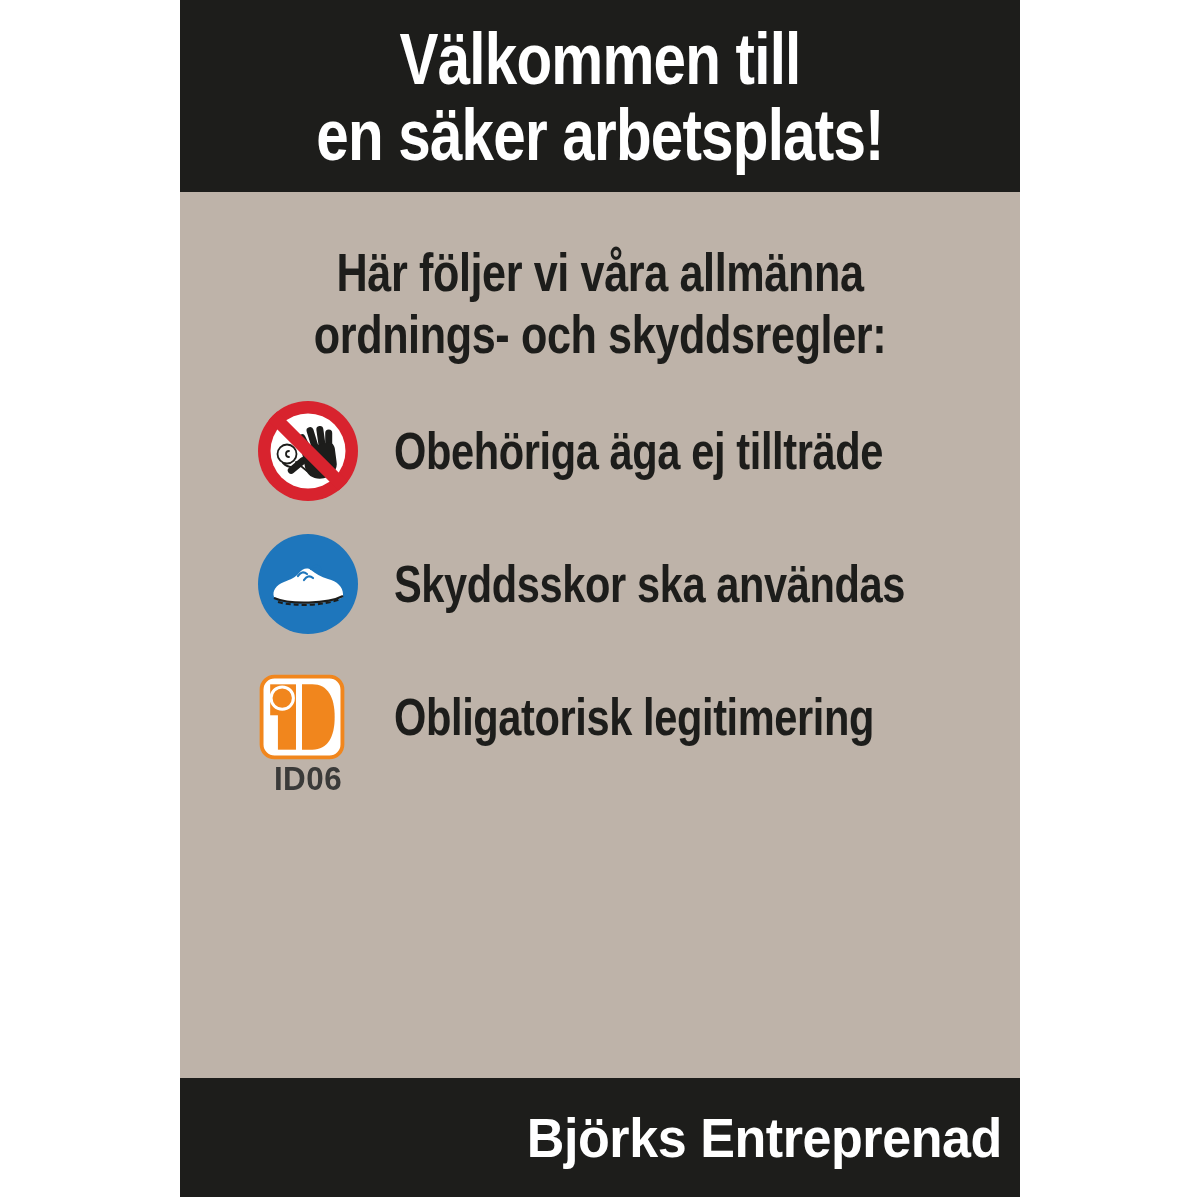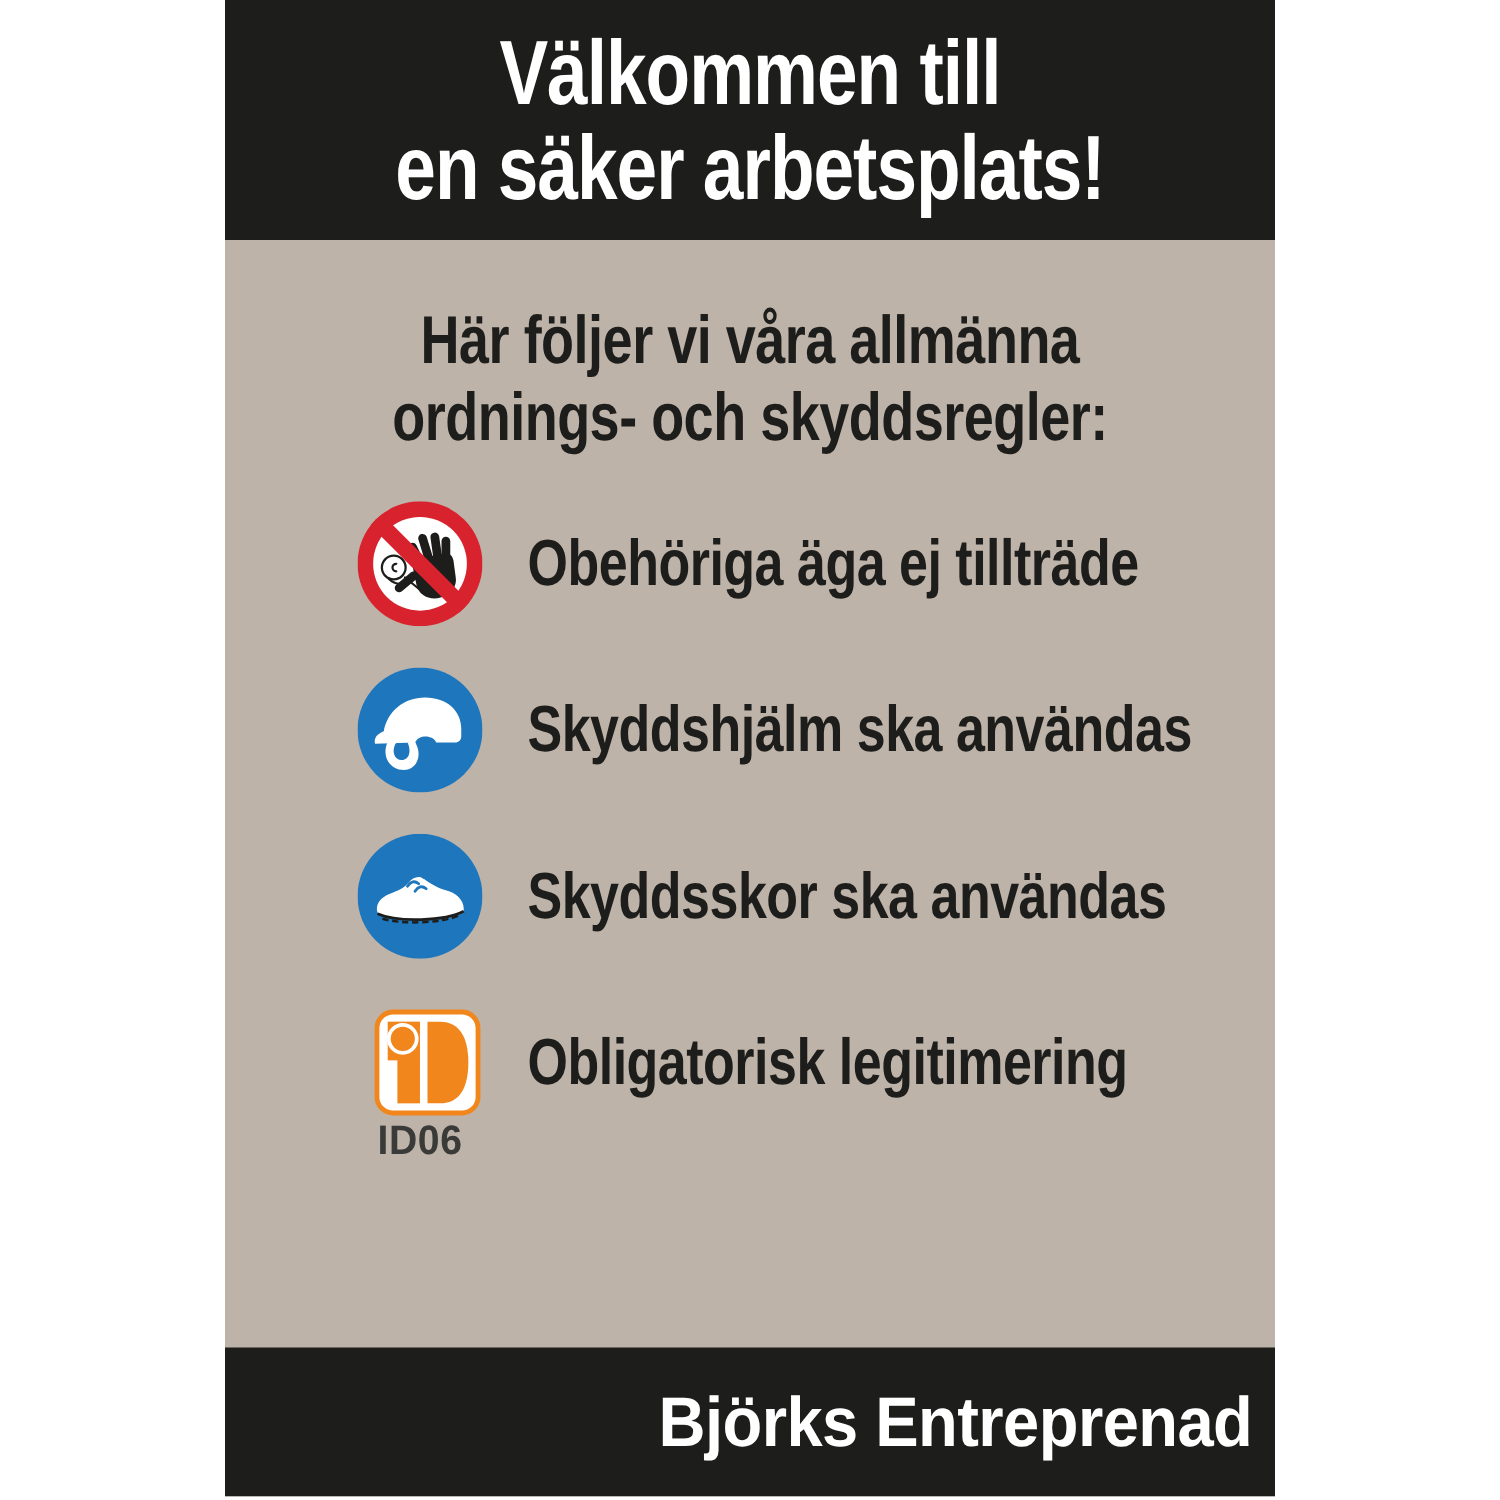--- a/index.html
+++ b/index.html
@@ -22,30 +22,30 @@
   .h-line{
     font-size:73px;font-weight:700;line-height:76px;text-align:center;
     transform:scaleX(0.80);white-space:nowrap;letter-spacing:-1px;
   }
   .body-area{position:absolute;top:192px;bottom:119px;left:0;right:0;overflow:hidden;}
   .intro{padding-top:49px;color:#1d1d1b;}
   .i-line{
     font-size:54px;font-weight:700;line-height:62px;text-align:center;
     transform:scaleX(0.80);white-space:nowrap;letter-spacing:-0.5px;
   }
-  .rules{position:absolute;top:192px;left:0;right:0;margin-left:28px;}
+  .rules{position:absolute;top:192px;left:0;right:0;}
   .rule{display:flex;align-items:center;height:133px;padding-left:78px;}
   .icon{width:100px;height:100px;flex:0 0 100px;position:relative;}
   .icon svg{display:block;}
   .rule-label{
     font-size:52px;font-weight:700;color:#1d1d1b;margin-left:36px;
     transform:scaleX(0.80);transform-origin:left center;
     white-space:nowrap;letter-spacing:-0.5px;
   }
-  .id06-wrap{display:flex;align-items:center;justify-content:flex-end;}
+  .id06-wrap{display:flex;align-items:center;justify-content:flex-start;}
   .id-caption{
     position:absolute;top:93px;left:0;width:100%;text-align:center;
     font-size:33px;font-weight:700;color:#3a3a39;letter-spacing:0.5px;
     transform:scaleX(0.95);
   }
   .band.bottom{
     bottom:0;height:119px;
     display:flex;align-items:center;justify-content:flex-end;
   }
   .f-text{
@@ -97,30 +97,20 @@
                 <path d="M45,50 C45,46 49,44 53,44 L72,44 C76,44 78,47 78,51 L77,64 C77,72 70,78 61,78 C52,78 45,72 45,64 Z"></path>
               </g>
               <g clip-path="url(#pclip)">
                 <rect x="-2" y="43.5" width="104" height="13" fill="#d8232e" transform="rotate(45 50 50)"></rect>
               </g>
             </svg>
           </span>
           <span class="rule-label">Obehöriga äga ej tillträde</span>
         </div>
 
-        <div class="rule">
-          <span class="icon">
-            <svg width="100" height="100" viewBox="0 0 100 100">
-              <circle cx="50" cy="50" r="50" fill="#1e76bc"></circle>
-              <path fill="#ffffff" d="M14,61 C13,56 16,53 21,51 C24,35 37,24 54,24 C72,24 83,35 83,49 L83,55 C83,58 81,60 78,60 L63,60 C61,54 49,53 46,60 L14,61 Z"></path>
-              <path fill="#ffffff" d="M24,60 C19,71 26,82 37,82 C46,82 51,73 48,64 L46,59 L40,60 C43,66 42,74 35,74 C29,74 27,66 31,60 Z"></path>
-            </svg>
-          </span>
-          <span class="rule-label">Skyddshjälm ska användas</span>
-        </div>
 
 
         <div class="rule">
           <span class="icon">
             <svg width="100" height="100" viewBox="0 0 100 100">
               <circle cx="50" cy="50" r="50" fill="#1e76bc"></circle>
               <path fill="#ffffff" d="M16,63 C14,57 18,51 26,48 C33,45 37,44 41,39 C44,35 49,33 53,36 C57,39 63,43 70,45 C79,47 85,53 85,60 L85,63 C72,71 30,72 16,63 Z"></path>
               <path d="M16,64 C32,71 70,70 85,62" stroke="#1d1d1b" stroke-width="2.2" fill="none"></path>
               <path d="M20,68 C35,72.5 67,72 82,65" stroke="#1d1d1b" stroke-width="2" fill="none" stroke-dasharray="5 3"></path>
               <g stroke="#1e76bc" stroke-width="2.2" fill="none" stroke-linecap="round">

